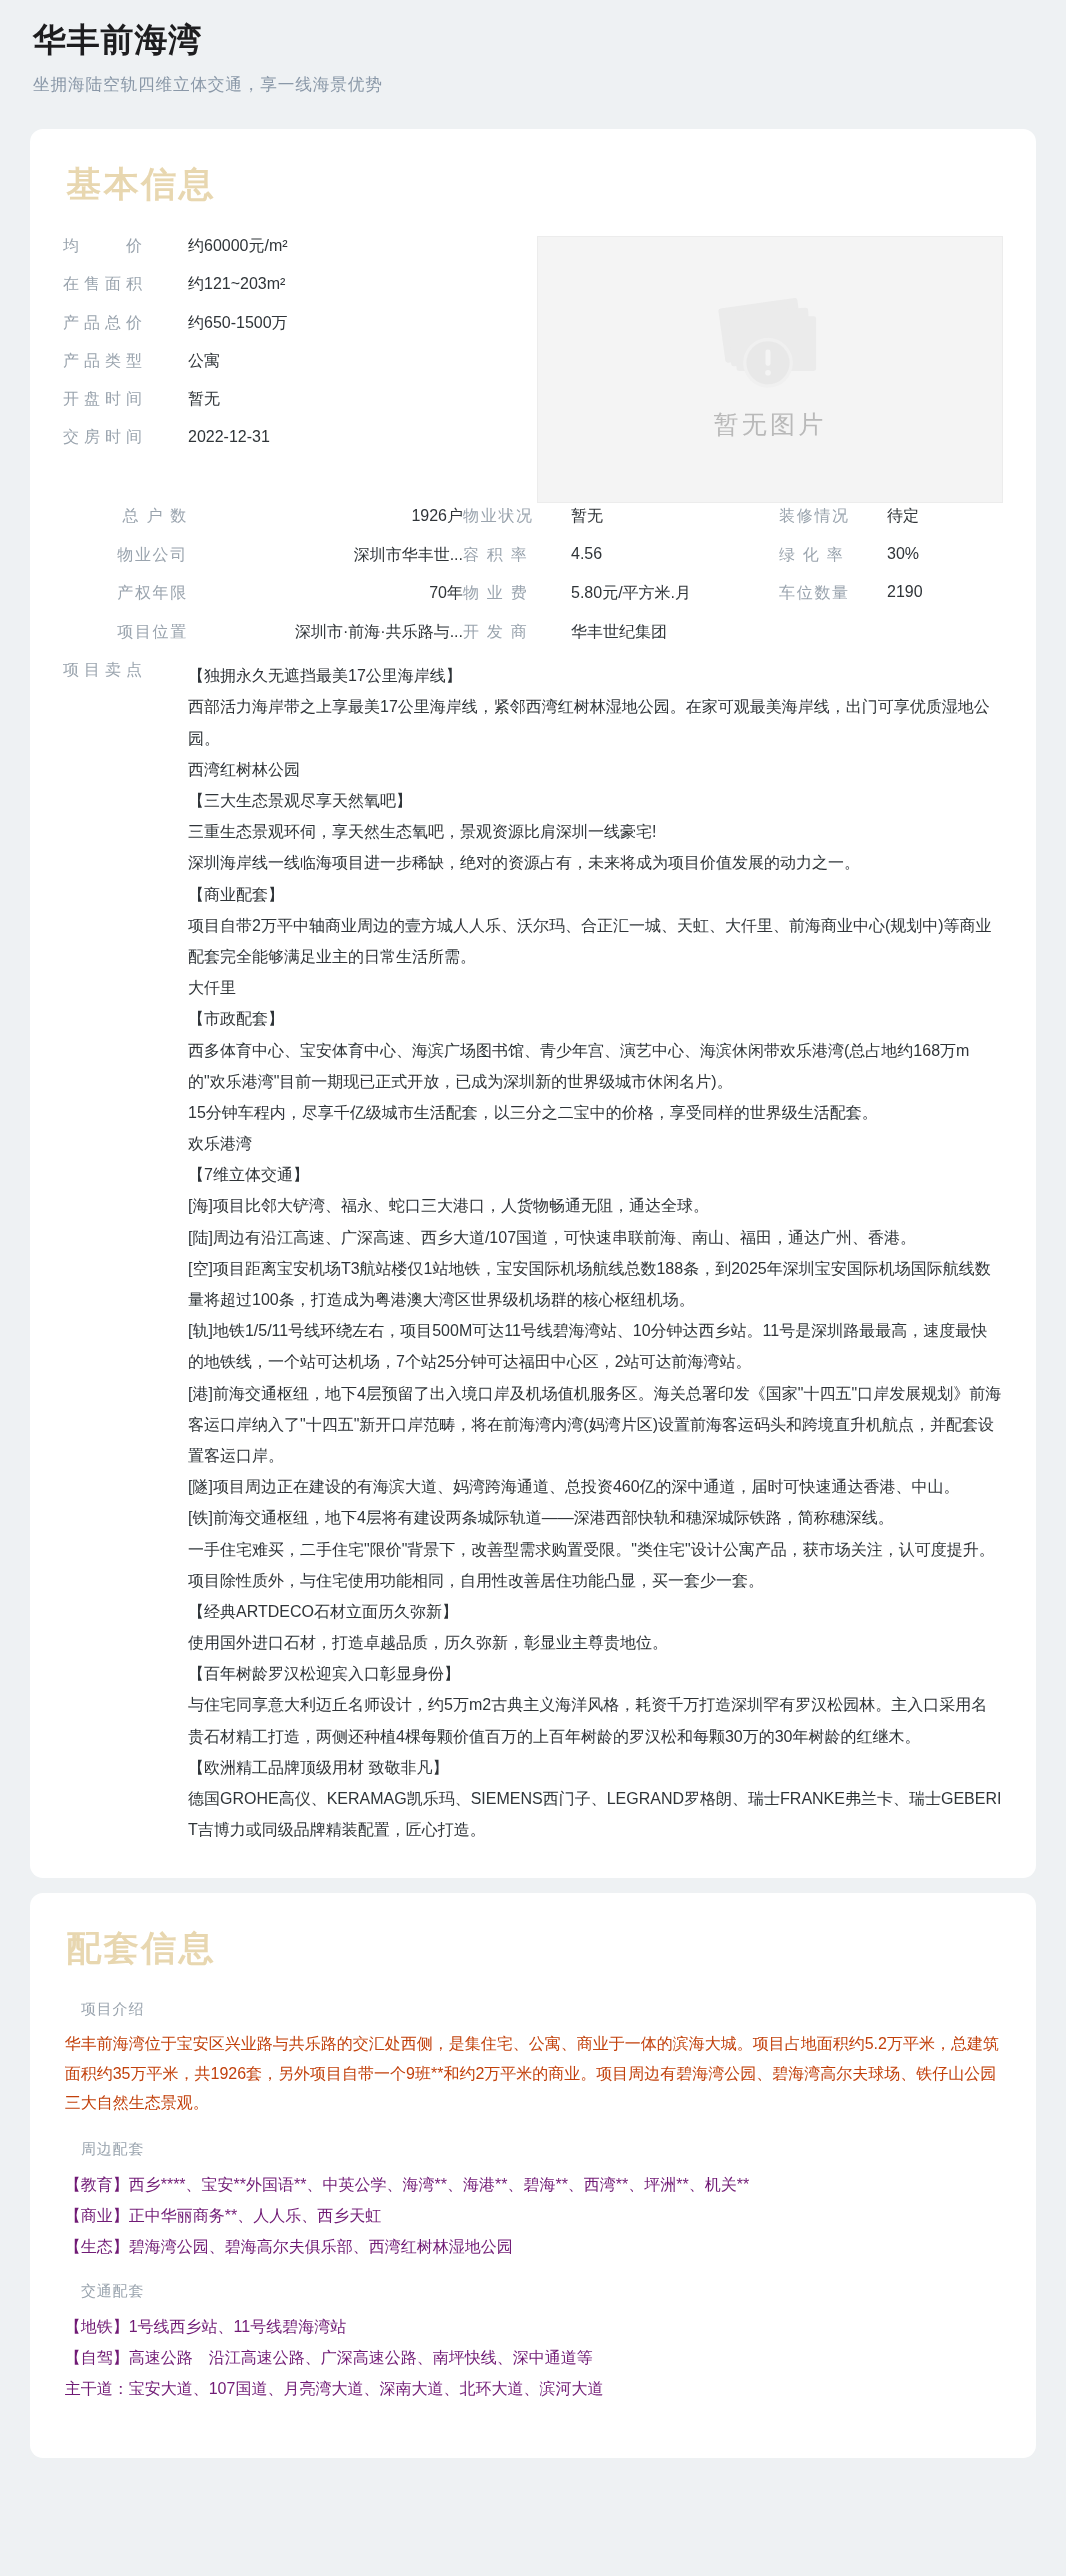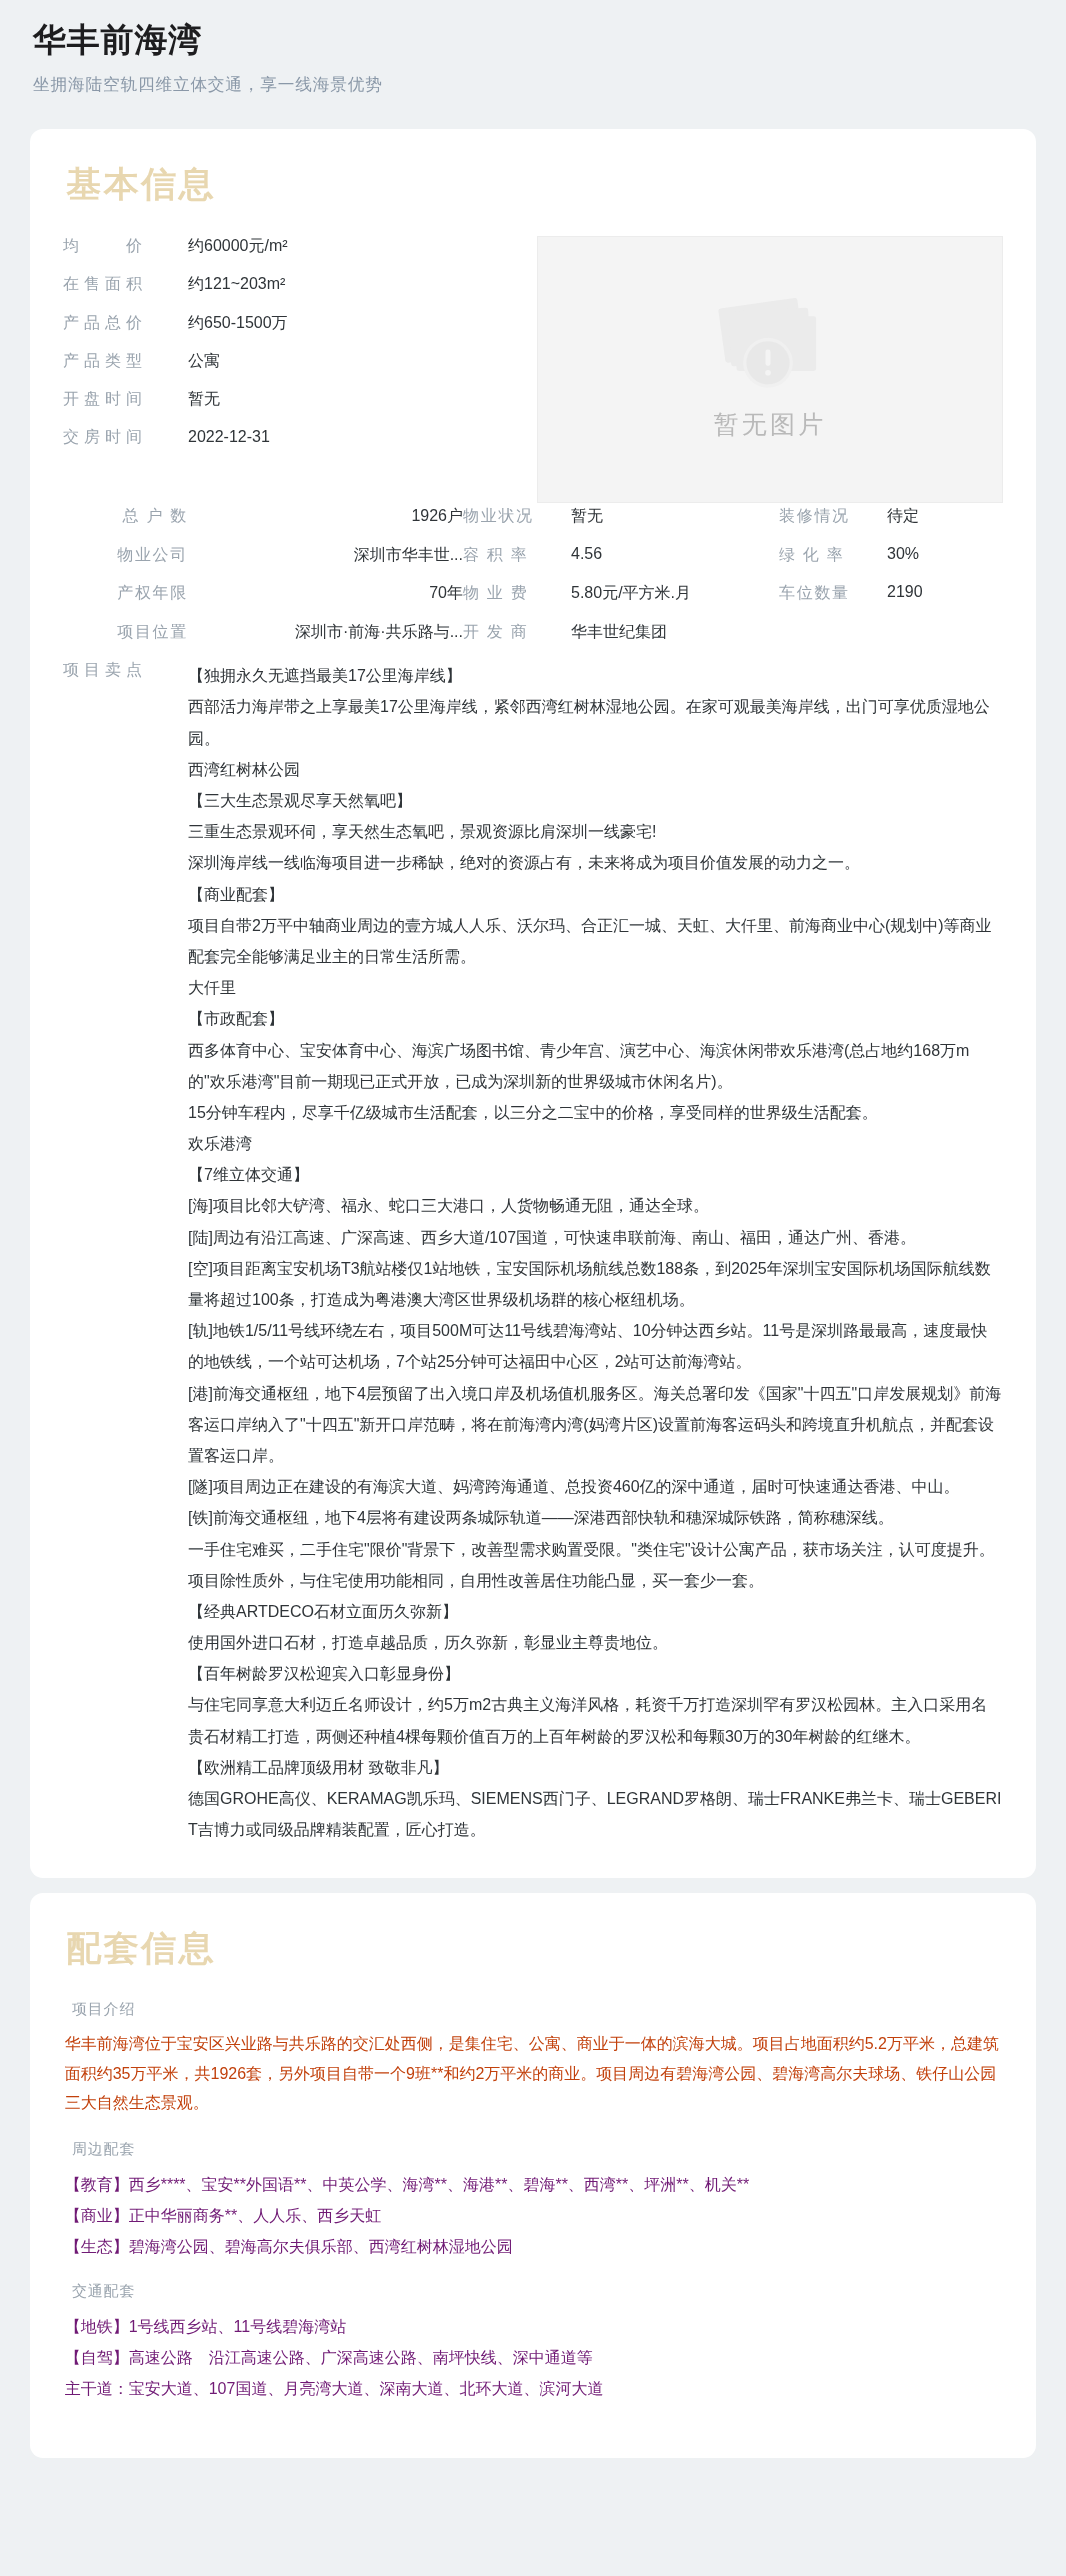--- a/index.html
+++ b/index.html
@@ -115,21 +115,21 @@
     flex: 1 1 auto;
     color: #2f3438;
     line-height: 1.95;
     white-space: pre-wrap;
     word-break: break-all;
   }
   
   .sub-label {
     color: #9aa4ae;
     font-size: 15px;
-    margin: 5px 0 10px 9px;
+    margin: 5px 0 10px 18px;
     letter-spacing: 0.8px;
   }
   .para {
     color: #c2410c;
     font-size: 16px;
     line-height: 1.85;
     margin: 0 0 21.7px 1.7px;
     word-break: break-all;
   }
   .list-line {

